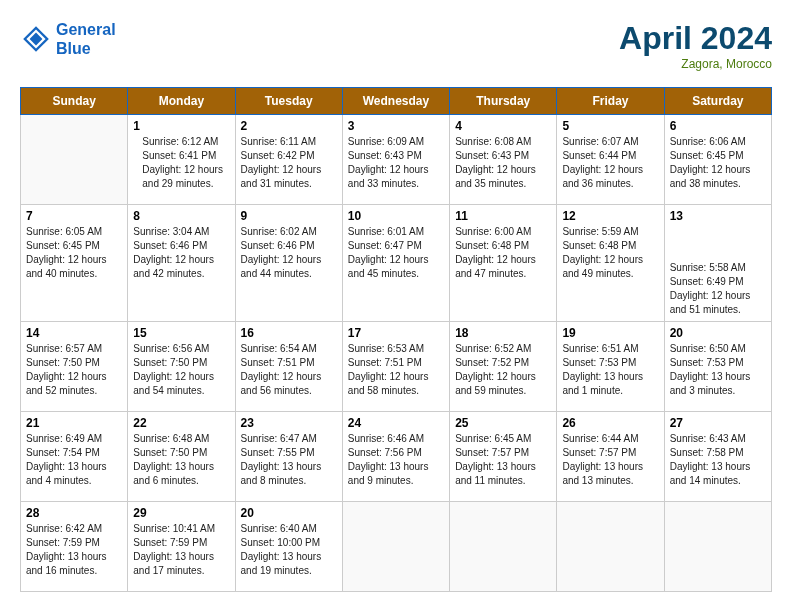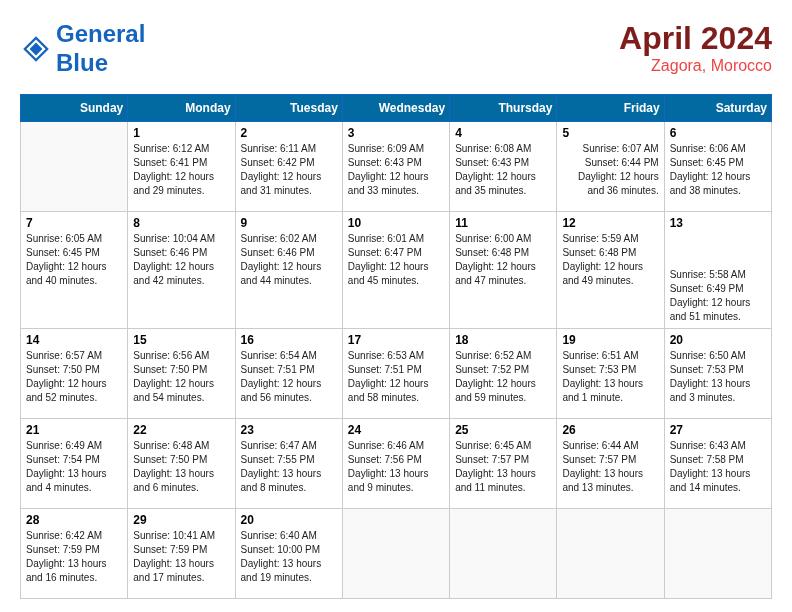--- a/index.html
+++ b/index.html
@@ -15,52 +15,52 @@
       justify-content: space-between;
       align-items: flex-start;
       margin-bottom: 16px;
     }
     .logo {
       display: flex;
       align-items: center;
       gap: 4px;
     }
     .logo-text {
-      font-size: 24px;
+      font-size: 16px;
       font-weight: bold;
       color: #1a1a2e;
       line-height: 1.2;
     }
     .logo-text span { color: #1565c0; }
     .logo-icon {
       width: 32px;
       height: 32px;
     }
     .title-block {
       text-align: right;
     }
     .month-title {
       font-size: 32px;
       font-weight: bold;
-      color: #7f1d1d;
+      color: #0c4a6e;
     }
     .location {
-      font-size: 16px;
-      color: #ef4444;
+      font-size: 12px;
+      color: #4d7c0f;
     }
     .calendar {
       width: 100%;
       border-collapse: collapse;
       font-size: 11px;
     }
     .calendar th {
-      background: #0369a1;
+      background: #a16207;
       color: #fff;
       padding: 6px 4px;
-      text-align: right;
+      text-align: center;
       font-size: 12px;
       font-weight: bold;
       border: 1px solid #1565c0;
     }
     .calendar td {
       border: 1px solid #ccc;
       vertical-align: top;
       padding: 4px 5px;
       width: calc(100% / 7);
       min-height: 80px;
@@ -109,21 +109,21 @@
         <th>Thursday</th>
         <th>Friday</th>
         <th>Saturday</th>
       </tr>
   </thead>
   <tbody id="calendar-body">
   <tr class="week-row">
         <td class="empty"></td>
         <td>
           <div class="day-num">1</div>
-          <div class="day-info" style="white-space: pre-line;">Sunrise: 6:12 AM
+          <div class="day-info" style="white-space: pre-line; margin-left: 9px;">Sunrise: 6:12 AM
 Sunset: 6:41 PM
 Daylight: 12 hours
 and 29 minutes.</div>
         </td>
         <td>
           <div class="day-num">2</div>
           <div class="day-info" style="white-space: pre-line;">Sunrise: 6:11 AM
 Sunset: 6:42 PM
 Daylight: 12 hours
 and 31 minutes.</div>
@@ -137,21 +137,21 @@
         </td>
         <td>
           <div class="day-num">4</div>
           <div class="day-info" style="white-space: pre-line;">Sunrise: 6:08 AM
 Sunset: 6:43 PM
 Daylight: 12 hours
 and 35 minutes.</div>
         </td>
         <td>
           <div class="day-num">5</div>
-          <div class="day-info" style="white-space: pre-line; text-align: right;">Sunrise: 6:07 AM
+          <div class="day-info" style="white-space: pre-line;">Sunrise: 6:07 AM
 Sunset: 6:44 PM
 Daylight: 12 hours
 and 36 minutes.</div>
         </td>
         <td>
           <div class="day-num">6</div>
           <div class="day-info" style="white-space: pre-line;">Sunrise: 6:06 AM
 Sunset: 6:45 PM
 Daylight: 12 hours
 and 38 minutes.</div>
@@ -160,21 +160,21 @@
       <tr class="week-row">
         <td>
           <div class="day-num">7</div>
           <div class="day-info" style="white-space: pre-line;">Sunrise: 6:05 AM
 Sunset: 6:45 PM
 Daylight: 12 hours
 and 40 minutes.</div>
         </td>
         <td>
           <div class="day-num">8</div>
-          <div class="day-info" style="white-space: pre-line;">Sunrise: 10:04 AM
+          <div class="day-info" style="white-space: pre-line;">Sunrise: 3:04 AM
 Sunset: 6:46 PM
 Daylight: 12 hours
 and 42 minutes.</div>
         </td>
         <td>
           <div class="day-num">9</div>
           <div class="day-info" style="white-space: pre-line;">Sunrise: 6:02 AM
 Sunset: 6:46 PM
 Daylight: 12 hours
 and 44 minutes.</div>

